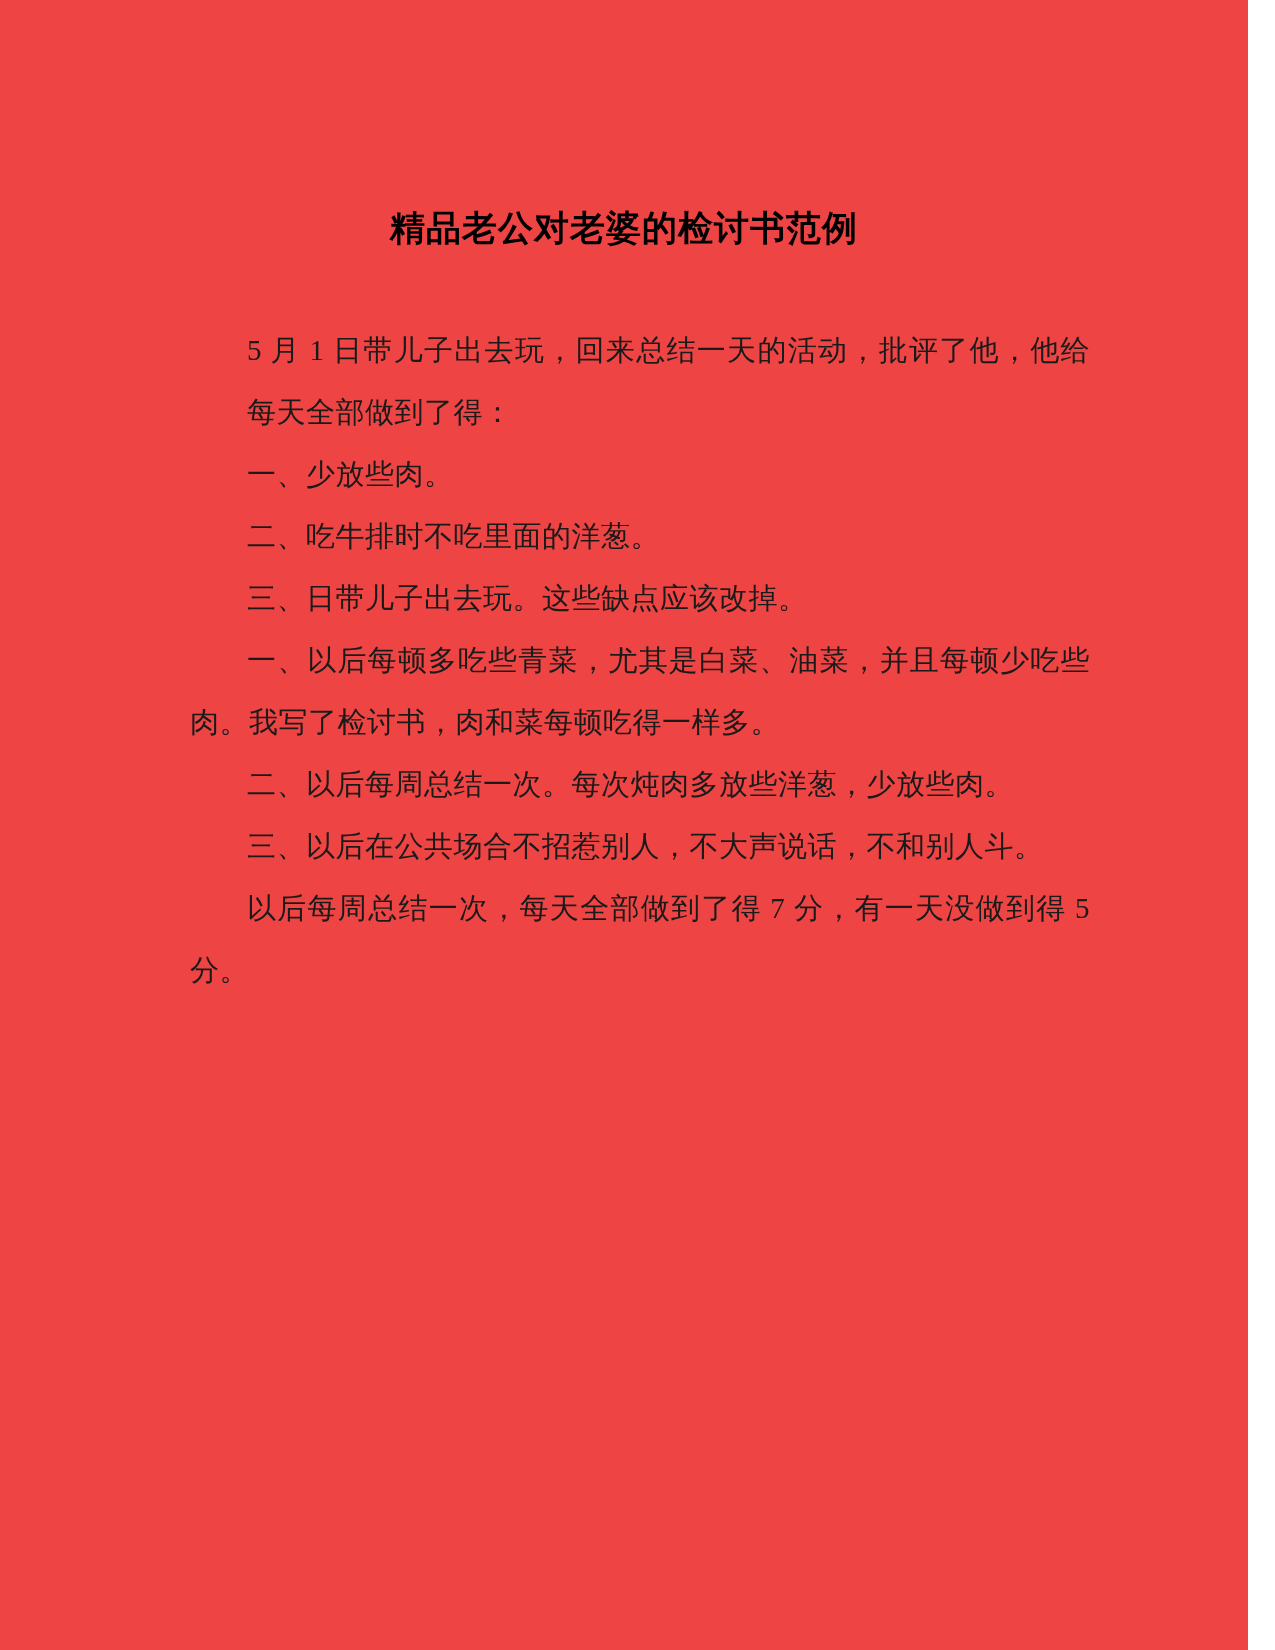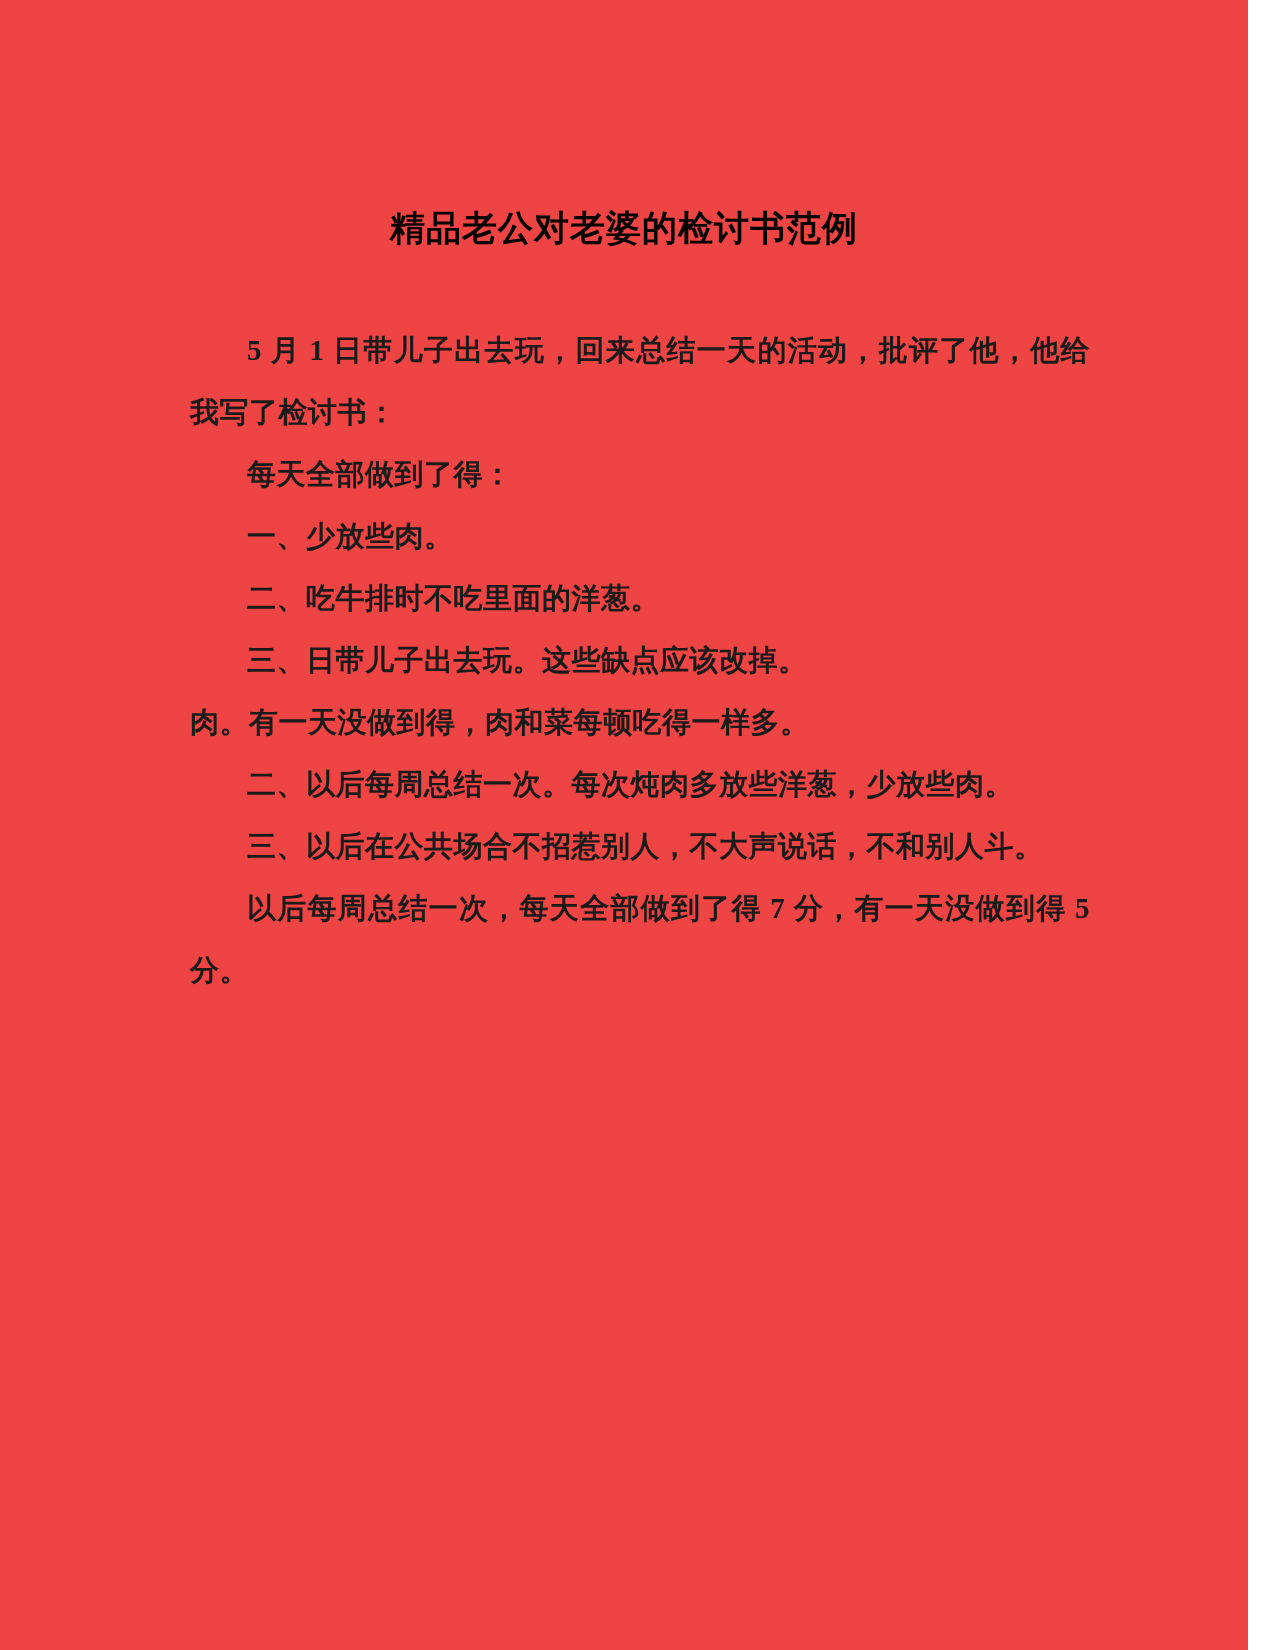--- a/index.html
+++ b/index.html
@@ -27,62 +27,61 @@
     margin-left: 190px;
     width: 900px;
     color: #1a1a1a;
     font-size: 29px;
   }
   .text-line {
     height: 62px;
     line-height: 62px;
     white-space: nowrap;
     letter-spacing: 0.5px;
-    font-weight: bold;
   }
   .text-line.indent { padding-left: 57px; }
   .text-line.full {
     white-space: normal;
     text-align: justify;
     text-align-last: justify;
     text-justify: inter-character;
   }
 </style>
 </head>
 <body>
 
 <div class="page">
 
   <h1 class="doc-title">精品老公对老婆的检讨书范例</h1>
 
   <div class="doc-body">
 
     <div>
       <div class="text-line indent full">5 月 1 日带儿子出去玩，回来总结一天的活动，批评了他，他给</div>
-      <div class="text-line">我写了检讨书：</div>
     </div>
 
     <div>
       <div class="text-line indent">每天全部做到了得：</div>
     </div>
 
     <div>
       <div class="text-line indent">一、少放些肉。</div>
     </div>
 
     <div>
       <div class="text-line indent">二、吃牛排时不吃里面的洋葱。</div>
     </div>
 
     <div>
       <div class="text-line indent">三、日带儿子出去玩。这些缺点应该改掉。</div>
     </div>
 
     <div>
-      <div class="text-line">肉。有一天没做到得，肉和菜每顿吃得一样多。</div>
+      <div class="text-line indent full">一、以后每顿多吃些青菜，尤其是白菜、油菜，并且每顿少吃些</div>
+      <div class="text-line">肉。我写了检讨书，肉和菜每顿吃得一样多。</div>
     </div>
 
     <div>
       <div class="text-line indent">二、以后每周总结一次。每次炖肉多放些洋葱，少放些肉。</div>
     </div>
 
     <div>
       <div class="text-line indent">三、以后在公共场合不招惹别人，不大声说话，不和别人斗。</div>
     </div>
 

